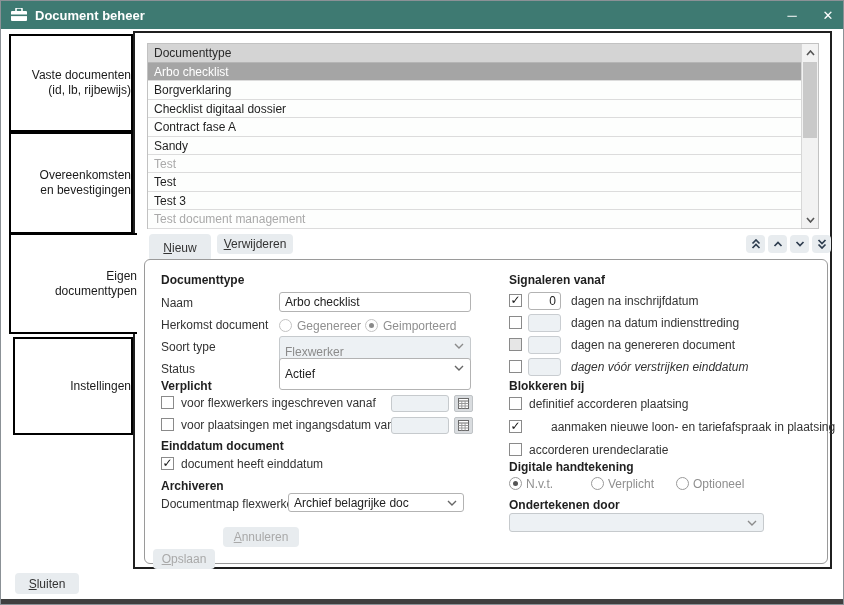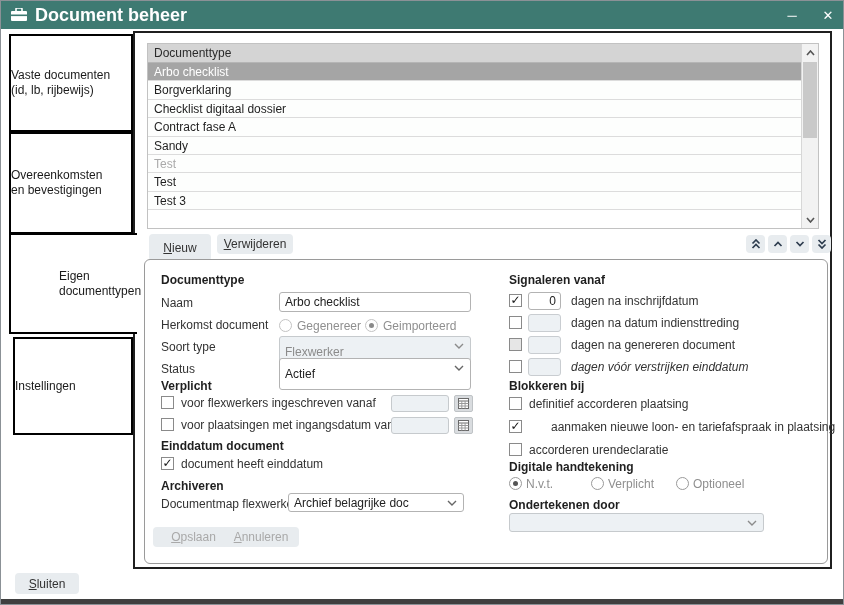--- a/index.html
+++ b/index.html
@@ -3,25 +3,25 @@
 <meta charset="utf-8">
 <style>
   * { margin:0; padding:0; box-sizing:border-box; }
   html,body { background:#fff; }
   body { font-family:"Liberation Sans","DejaVu Sans",sans-serif; font-size:12px; color:#333; }
   .win { position:relative; width:844px; height:605px; background:#fff; border:1px solid #8b9196; overflow:hidden; }
   .abs { position:absolute; }
 
   
   .titlebar { left:0; top:0; width:100%; height:28px; background:#3e7a72; display:flex; align-items:center; }
-  .titlebar .title { color:#fff; font-weight:bold; font-size:18px; margin-left:8px; }
+  .titlebar .title { color:#fff; font-weight:bold; font-size:13px; margin-left:8px; }
   .tb-btn { position:absolute; top:0; height:28px; width:32px; display:flex; align-items:center; justify-content:center; color:#fff; font-weight:bold; font-size:13px; cursor:pointer; }
 
   
-  .tab { position:absolute; border:2px solid #000; background:#fff; display:flex; flex-direction:column; align-items:flex-start; justify-content:center; text-align:center; line-height:15px; color:#1a1a1a; cursor:pointer; }
+  .tab { position:absolute; border:2px solid #000; background:#fff; display:flex; flex-direction:column; align-items:flex-end; justify-content:center; text-align:center; line-height:15px; color:#1a1a1a; cursor:pointer; }
   .tab.active { border-right:none; z-index:6;padding-left:48px; }
 
   
   .panel { left:132px; top:30px; width:699px; height:538px; border:2px solid #1f1f1f; background:#fff; }
 
   
   .listbox { left:146px; top:42px; width:672px; height:186px; border:1px solid #c2c2c2; background:#fff; display:flex; }
   .listrows { width:655px; }
   .lheader { height:19px; background:#d4d4d4; border-bottom:1px solid #b5b5b5; padding:2px 0 0 6px; color:#2a2a2a; }
   .lrow { height:18.4px; border-bottom:1px solid #dcdcdc; padding:2px 0 0 6px; color:#1f1f1f; background:#fdfefd; cursor:pointer; white-space:nowrap; overflow:hidden; }
@@ -104,20 +104,21 @@
     <div class="listrows">
       <div class="lheader">Documenttype</div>
       <div class="lrow selected">Arbo checklist</div>
       <div class="lrow">Borgverklaring</div>
       <div class="lrow">Checklist digitaal dossier</div>
       <div class="lrow">Contract fase A</div>
       <div class="lrow">Sandy</div>
       <div class="lrow muted">Test</div>
       <div class="lrow">Test</div>
       <div class="lrow">Test 3</div>
+      <div class="lrow muted">Test document management</div>
     </div>
     <div class="vscroll">
       <div class="sbtn" style="top:0">
         <svg width="9" height="6" viewBox="0 0 9 6">
             <polyline points="1,5 4.5,1 8,5" fill="none" stroke="#555" stroke-width="1.6"></polyline>
           </svg>
       </div>
       <div class="sthumb"></div>
       <div class="sbtn" style="top:167px">
         <svg width="9" height="6" viewBox="0 0 9 6">
@@ -224,21 +225,21 @@
 
   <div class="sec" style="left:160px;top:478px;">Archiveren</div>
   <div class="lbl" style="left:160px;top:496px;">Documentmap flexwerker</div>
   <div class="sel" style="left:287px;top:492px;width:176px;height:19px;">
     <span>Archief belagrijke doc</span>
     <svg class="chev" width="10" height="6" viewBox="0 0 10 6">
         <polyline points="1,1 5,5 9,1" fill="none" stroke="#666" stroke-width="1.4"></polyline>
       </svg>
   </div>
 
-  <button class="btn disabled" style="left:152px;top:526px;width:81px;height:20px;">
+  <button class="btn disabled" style="left:152px;top:548px;width:62px;height:20px;">
     <span><span class="u">O</span><span>pslaan</span></span>
   </button>
   <button class="btn disabled" style="left:222px;top:526px;width:76px;height:20px;">
     <span><span class="u">A</span><span>nnuleren</span></span>
   </button>
 
   <div class="sec" style="left:508px;top:272px;">Signaleren vanaf</div>
 
   <div class="cb" style="left:508px;top:293px;">
       <span>✓</span>

